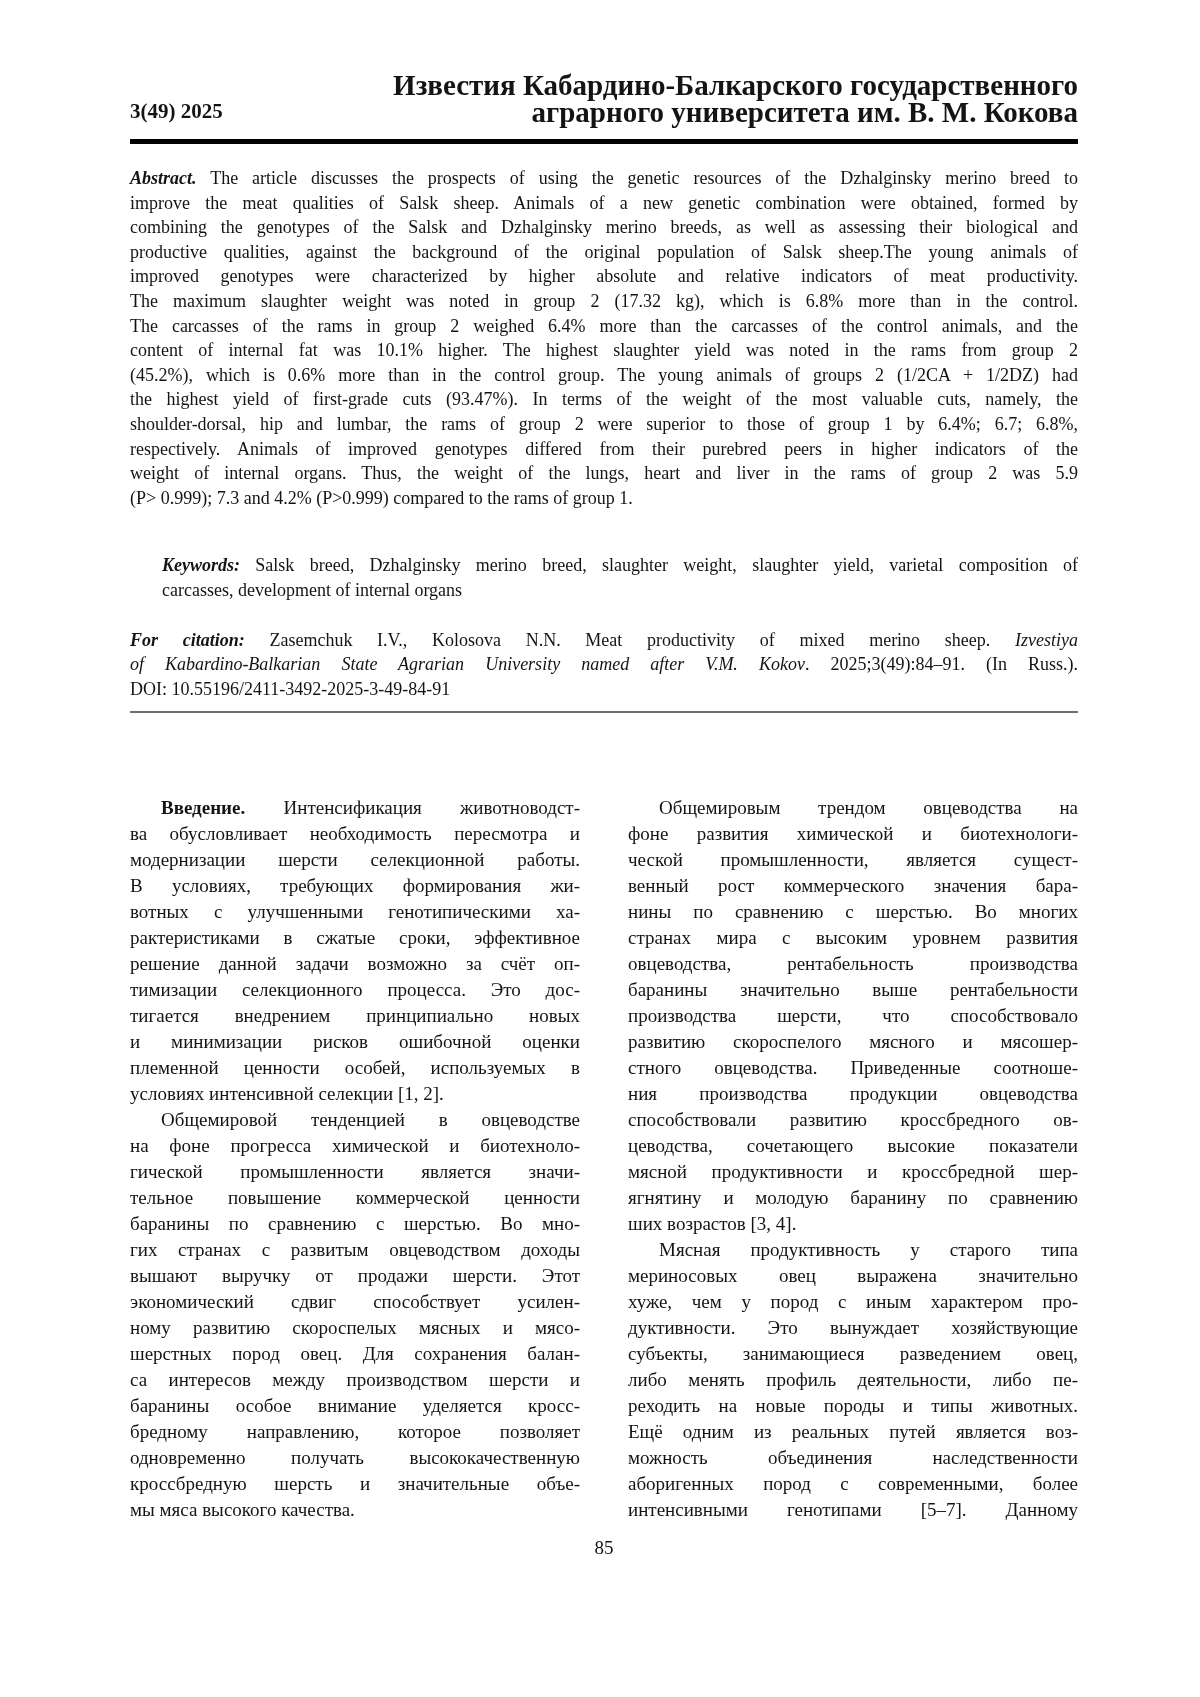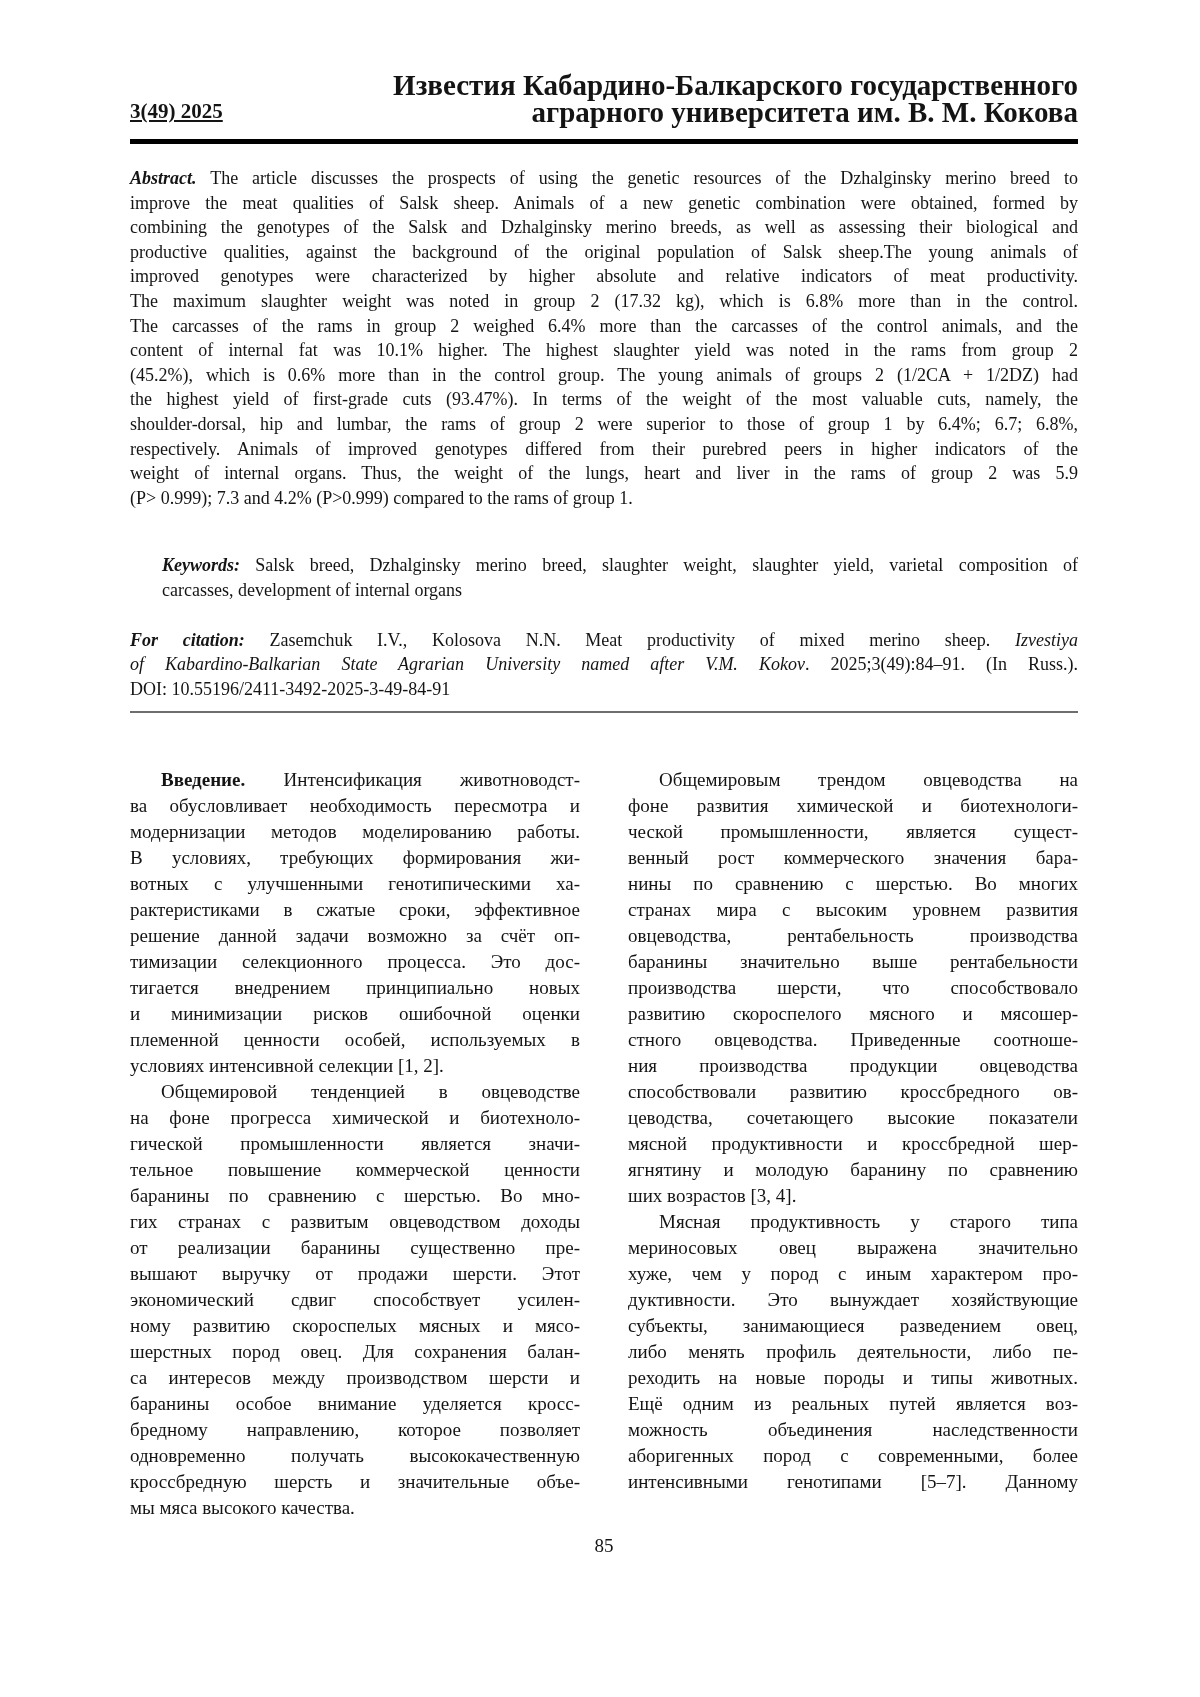--- a/index.html
+++ b/index.html
@@ -18,41 +18,41 @@
   }
   
   .header {
     display: flex;
     justify-content: space-between;
     align-items: flex-end;
     font-weight: bold;
     font-size: 21px;
     line-height: 27px;
   }
-  .issue { white-space: nowrap; padding-bottom: 1px; text-decoration: underline; }
+  .issue { white-space: nowrap; padding-bottom: 1px; }
   .journal { text-align: right; font-size: 29px; }
   .rule-thick { height: 5px; background: #000; margin-top: 13px; }
   .rule-thin  { height: 2px; background: #6e6e6e; margin-top: 10px; }
   
   .jline {
     text-align: justify;
     text-align-last: justify;
     white-space: nowrap; 
   }
   .jline.last { text-align-last: left; }
   .para.justify-all .jline.last { text-align-last: justify; }
   .para.indent .jline.first { text-indent: 31px; }
   .lead-label { font-weight: bold; }
   
   .abstract { margin-top: 22px; font-size: 18px; line-height: 24.6px; }
   .keywords { margin-top: 43px; font-size: 18px; line-height: 24.6px; margin-left: 32px; }
   .citation { margin-top: 25px; font-size: 18px; line-height: 24.6px; }
   
   .columns {
-    margin-top: 54px;
+    margin-top: 82px;
     display: flex;
     gap: 48px;
     font-size: 19px;
     line-height: 26px;
   }
   .col { width: 456px; }
   
   .page-number {
     margin-top: 14px;
     text-align: center;
@@ -103,39 +103,38 @@
         <div class="jline last">DOI: 10.55196/2411-3492-2025-3-49-84-91</div>
       </section>
 
     <div class="rule-thin"></div>
 
     <div class="columns">
       <div class="col">
         <div class="para indent">
             <div class="jline first"><b class="lead-label">Введение.</b> Интенсификация животноводст-</div>
             <div class="jline">ва обусловливает необходимость пересмотра и</div>
-            <div class="jline">модернизации методов моделированию работы.</div>
+            <div class="jline">модернизации шерсти селекционной работы.</div>
             <div class="jline">В условиях, требующих формирования жи-</div>
             <div class="jline">вотных с улучшенными генотипическими ха-</div>
             <div class="jline">рактеристиками в сжатые сроки, эффективное</div>
             <div class="jline">решение данной задачи возможно за счёт оп-</div>
             <div class="jline">тимизации селекционного процесса. Это дос-</div>
             <div class="jline">тигается внедрением принципиально новых</div>
             <div class="jline">и минимизации рисков ошибочной оценки</div>
             <div class="jline">племенной ценности особей, используемых в</div>
             <div class="jline last">условиях интенсивной селекции [1, 2].</div>
           </div>
         <div class="para indent">
             <div class="jline first">Общемировой тенденцией в овцеводстве</div>
             <div class="jline">на фоне прогресса химической и биотехноло-</div>
             <div class="jline">гической промышленности является значи-</div>
             <div class="jline">тельное повышение коммерческой ценности</div>
             <div class="jline">баранины по сравнению с шерстью. Во мно-</div>
             <div class="jline">гих странах с развитым овцеводством доходы</div>
-            <div class="jline">от реализации баранины существенно пре-</div>
             <div class="jline">вышают выручку от продажи шерсти. Этот</div>
             <div class="jline">экономический сдвиг способствует усилен-</div>
             <div class="jline">ному развитию скороспелых мясных и мясо-</div>
             <div class="jline">шерстных пород овец. Для сохранения балан-</div>
             <div class="jline">са интересов между производством шерсти и</div>
             <div class="jline">баранины особое внимание уделяется кросс-</div>
             <div class="jline">бредному направлению, которое позволяет</div>
             <div class="jline">одновременно получать высококачественную</div>
             <div class="jline">кроссбредную шерсть и значительные объе-</div>
             <div class="jline last">мы мяса высокого качества.</div>

